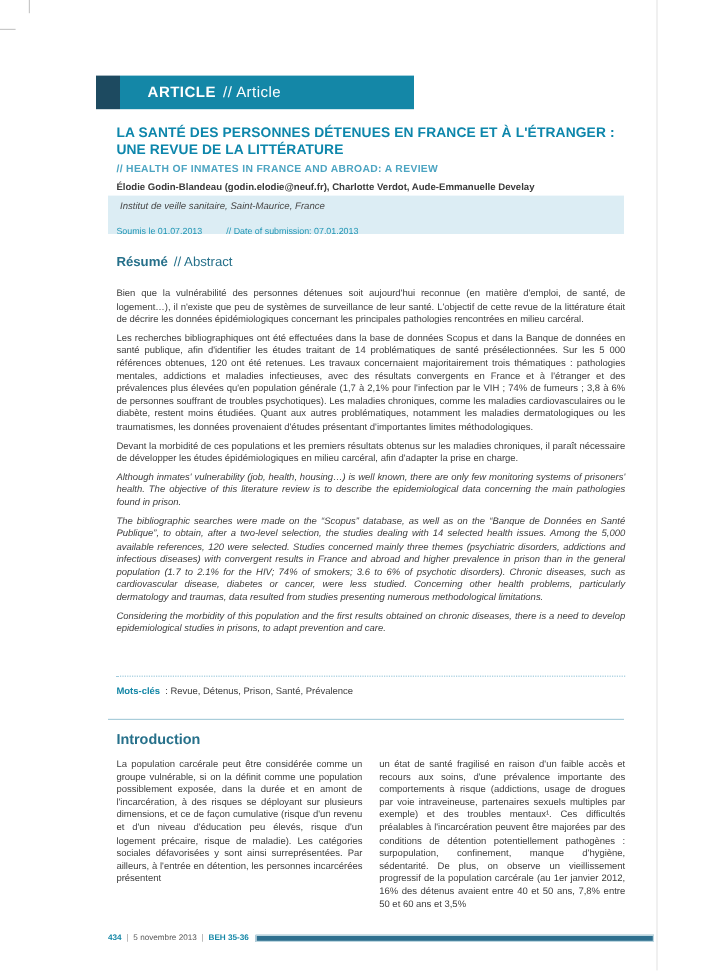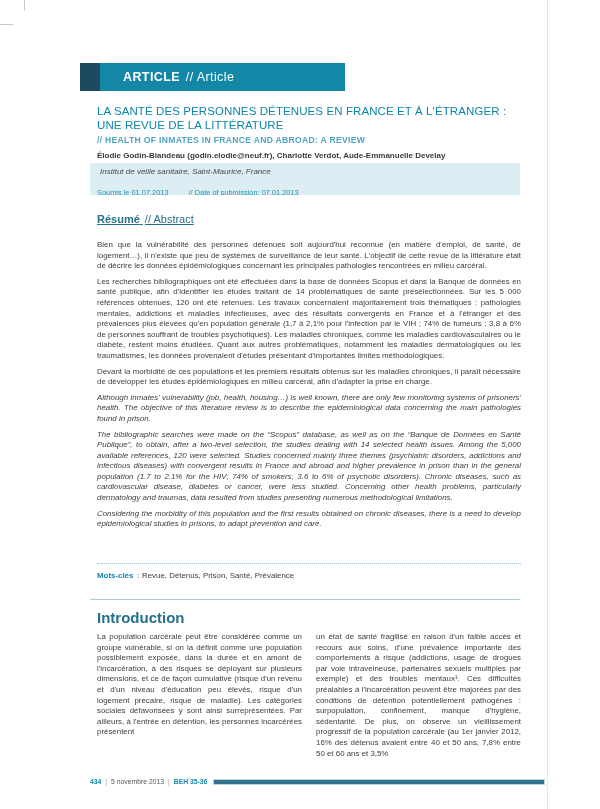--- a/index.html
+++ b/index.html
@@ -13,33 +13,33 @@
   .trim-line { position:absolute; left:547px; top:0; width:1px; height:809px; background:#e7e7e7; }
 
   
   .banner { position:absolute; left:80px; top:63px; display:flex; height:28px; }
   .banner-square { width:20px; height:28px; background:#1d4a60; }
   .banner-bar { width:245px; height:28px; background:#1487a7; color:#ffffff; line-height:28px; padding-left:23px; font-size:12.5px; letter-spacing:0.4px; }
   .banner-bold { font-weight:bold; }
   .banner-reg { font-weight:normal; margin-left:2px; }
 
   
-  .title-fr { position:absolute; left:97px; top:104px; width:426px; color:#0d86ab; font-size:11.5px; line-height:14px; font-weight:normal; letter-spacing:0.1px; }
+  .title-fr { position:absolute; left:97px; top:104px; width:426px; color:#0d86ab; font-size:11.5px; line-height:14px; font-weight:bold; letter-spacing:0.1px; }
   .title-en { position:absolute; left:97px; top:135px; width:426px; color:#4da5c2; font-size:8.6px; font-weight:bold; letter-spacing:0.3px; }
   .authors { position:absolute; left:97px; top:151px; width:426px; color:#3a3a3a; font-size:8px; font-weight:bold; }
   .affiliation { position:absolute; left:90px; top:163px; width:430px; height:32px; background:#dcedf4; color:#474747; font-size:8px; font-style:italic; line-height:18px; padding-left:10px; }
   .submission { position:absolute; left:97px; top:188px; font-size:7.4px; color:#2196b4; }
   .submission-en { margin-left:18px; }
 
   
   .section-heading { position:absolute; left:97px; color:#26708a; font-size:11px; }
-  .resume-heading { top:213px;text-decoration:underline; }
+  .resume-heading { top:213px; }
   .heading-bold { font-weight:bold; }
   .heading-reg { font-weight:normal; margin-left:2px; }
-  .intro-heading { top:609px; font-weight:bold; font-size:15px; }
+  .intro-heading { top:609px; font-weight:bold; font-size:12px; }
 
   
   .abstract { position:absolute; left:97px; top:240px; width:424px; color:#3d3d3d; font-size:7.9px; line-height:10.6px; text-align:justify; }
   .abstract p { margin-bottom:5px; }
   .abstract-en p { font-style:italic; }
 
   
   .dotted-sep { position:absolute; left:97px; top:563px; width:424px; border-top:1.5px dotted #9ecadb; }
   .solid-sep { position:absolute; left:90px; top:599px; width:430px; border-top:1px solid #a9cdda; }
 

